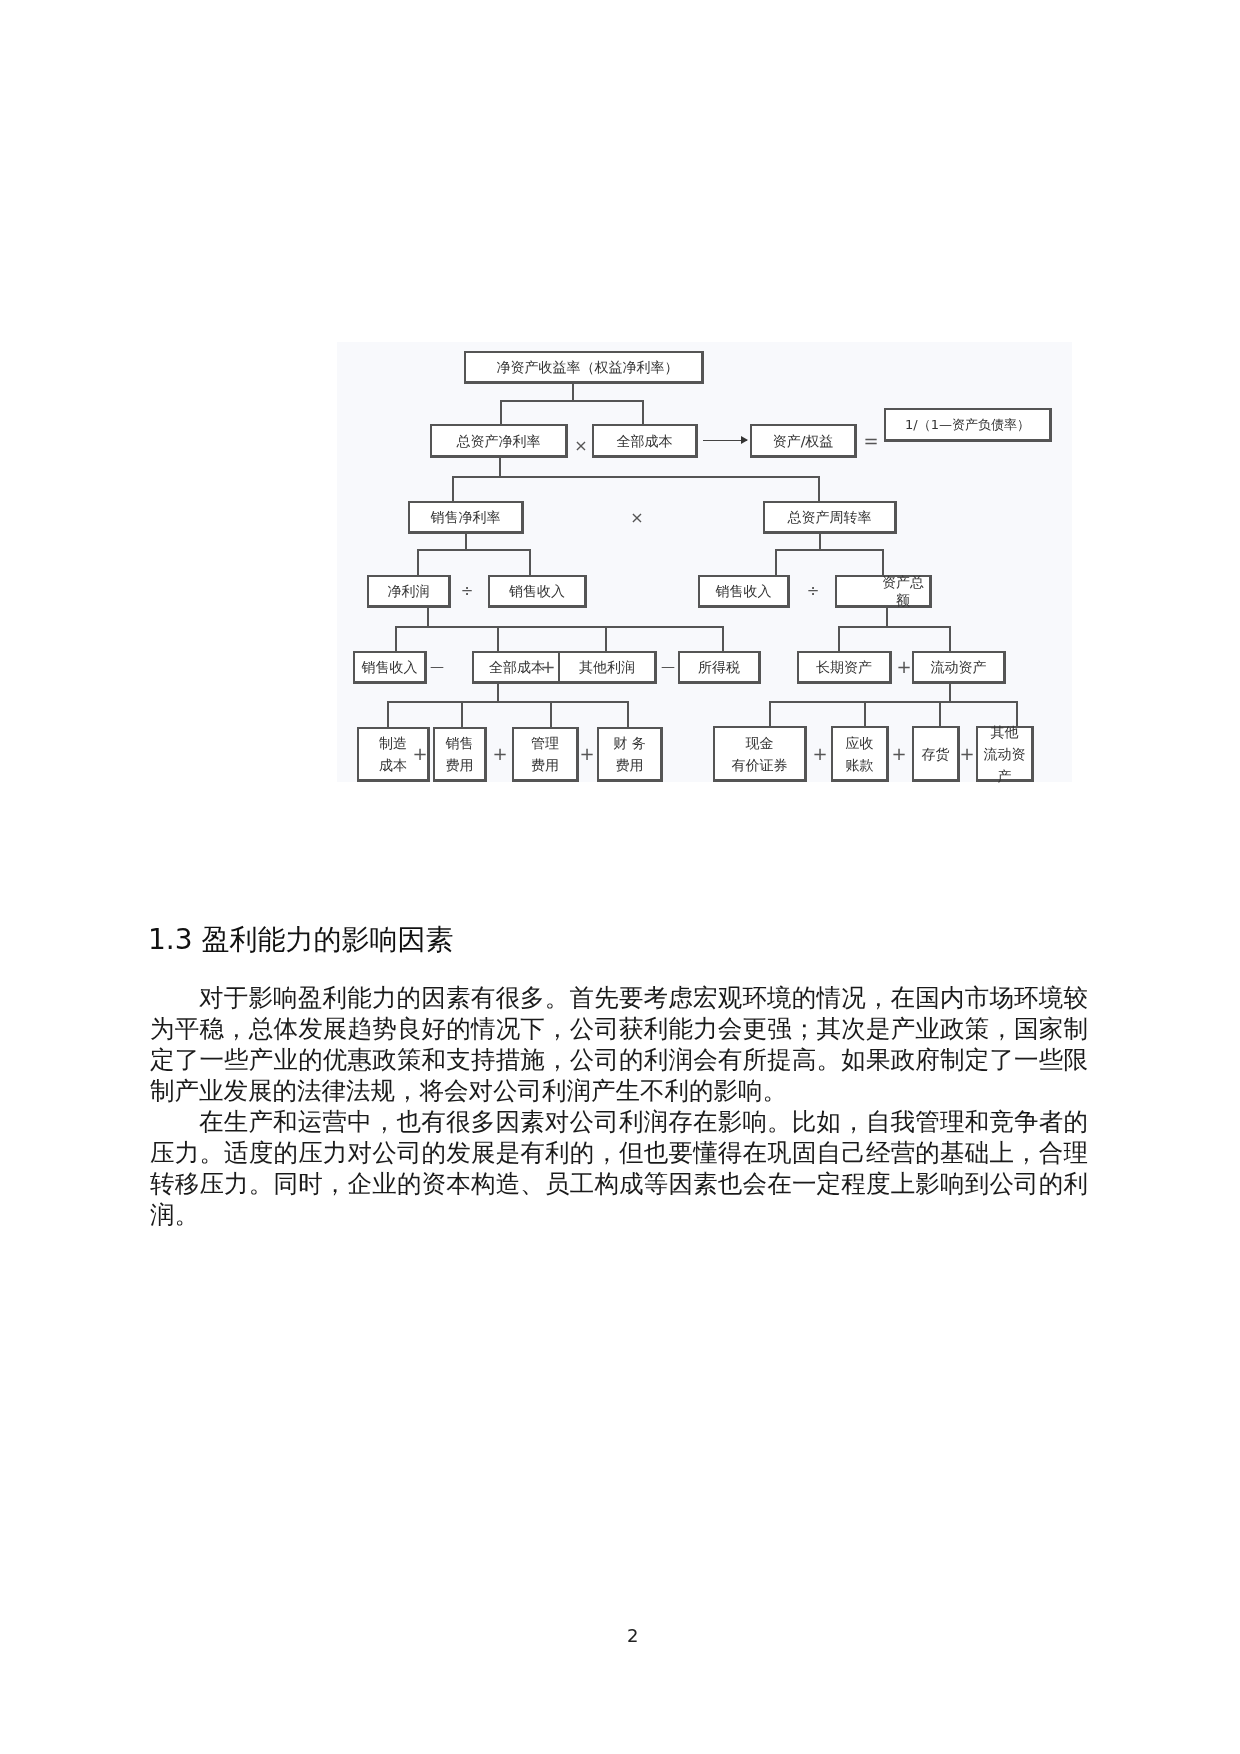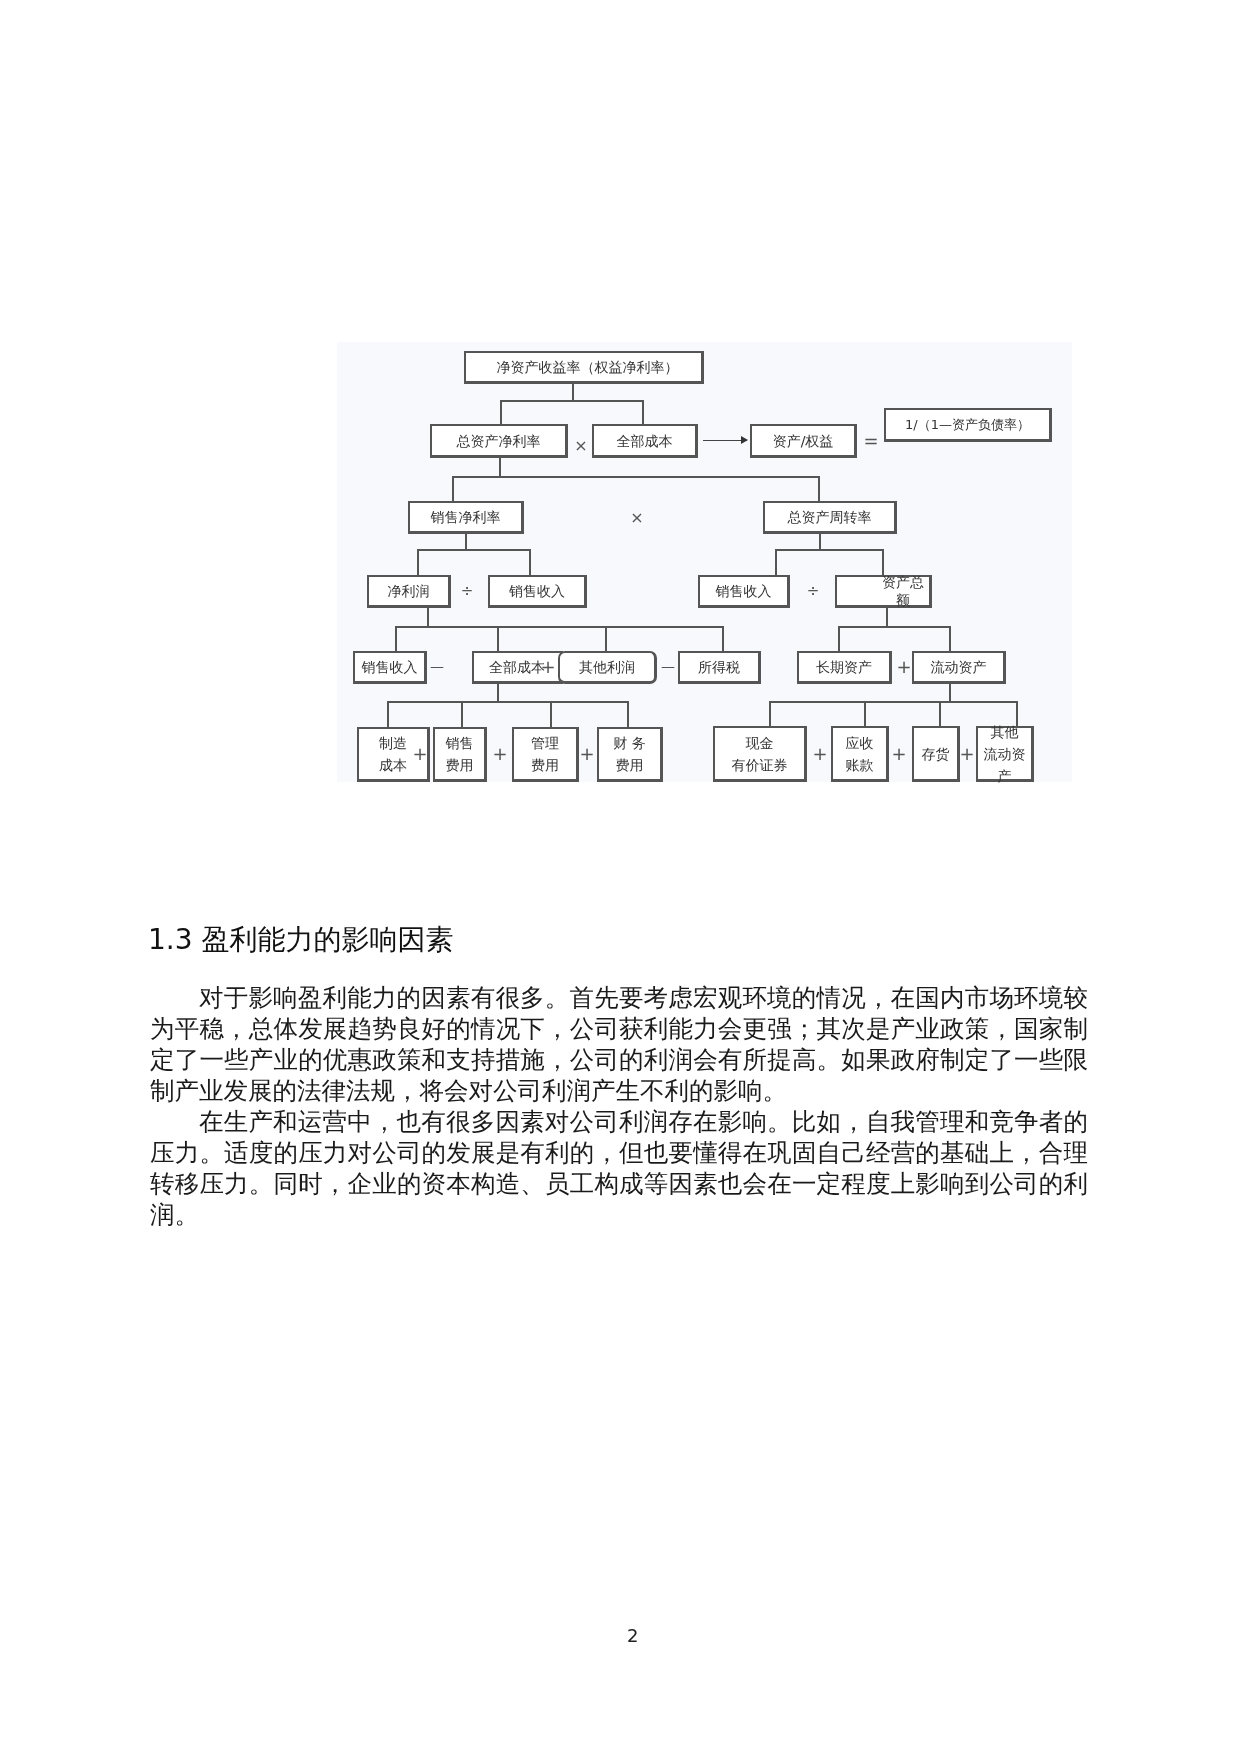--- a/index.html
+++ b/index.html
@@ -79,21 +79,21 @@
 
   <div class="line" style="left:886px;top:608px;width:2px;height:20px;"></div>
   <div class="line" style="left:838px;top:626px;width:113px;height:2px;"></div>
   <div class="line" style="left:838px;top:626px;width:2px;height:25px;"></div>
   <div class="line" style="left:949px;top:626px;width:2px;height:25px;"></div>
 
   <div class="box" style="left:353px;top:651px;width:74px;height:33px;">销售收入</div>
   <div class="op" style="left:437px;top:666px;font-size:14px;">—</div>
   <div class="box" style="left:472px;top:651px;width:91px;height:33px;">全部成本</div>
   <div class="op" style="left:548px;top:667px;">+</div>
-  <div class="box" style="left:558px;top:651px;width:99px;height:33px;border-radius:7px;">其他利润</div>
+  <div class="box" style="left:558px;top:651px;width:99px;height:33px;">其他利润</div>
   <div class="op" style="left:668px;top:666px;font-size:14px;">—</div>
   <div class="box" style="left:678px;top:651px;width:83px;height:33px;">所得税</div>
 
   <div class="box" style="left:797px;top:651px;width:95px;height:33px;">长期资产</div>
   <div class="op" style="left:904px;top:667px;">+</div>
   <div class="box" style="left:912px;top:651px;width:94px;height:33px;">流动资产</div>
 
   <div class="line" style="left:497px;top:684px;width:2px;height:19px;"></div>
   <div class="line" style="left:387px;top:701px;width:242px;height:2px;"></div>
   <div class="line" style="left:387px;top:701px;width:2px;height:26px;"></div>

